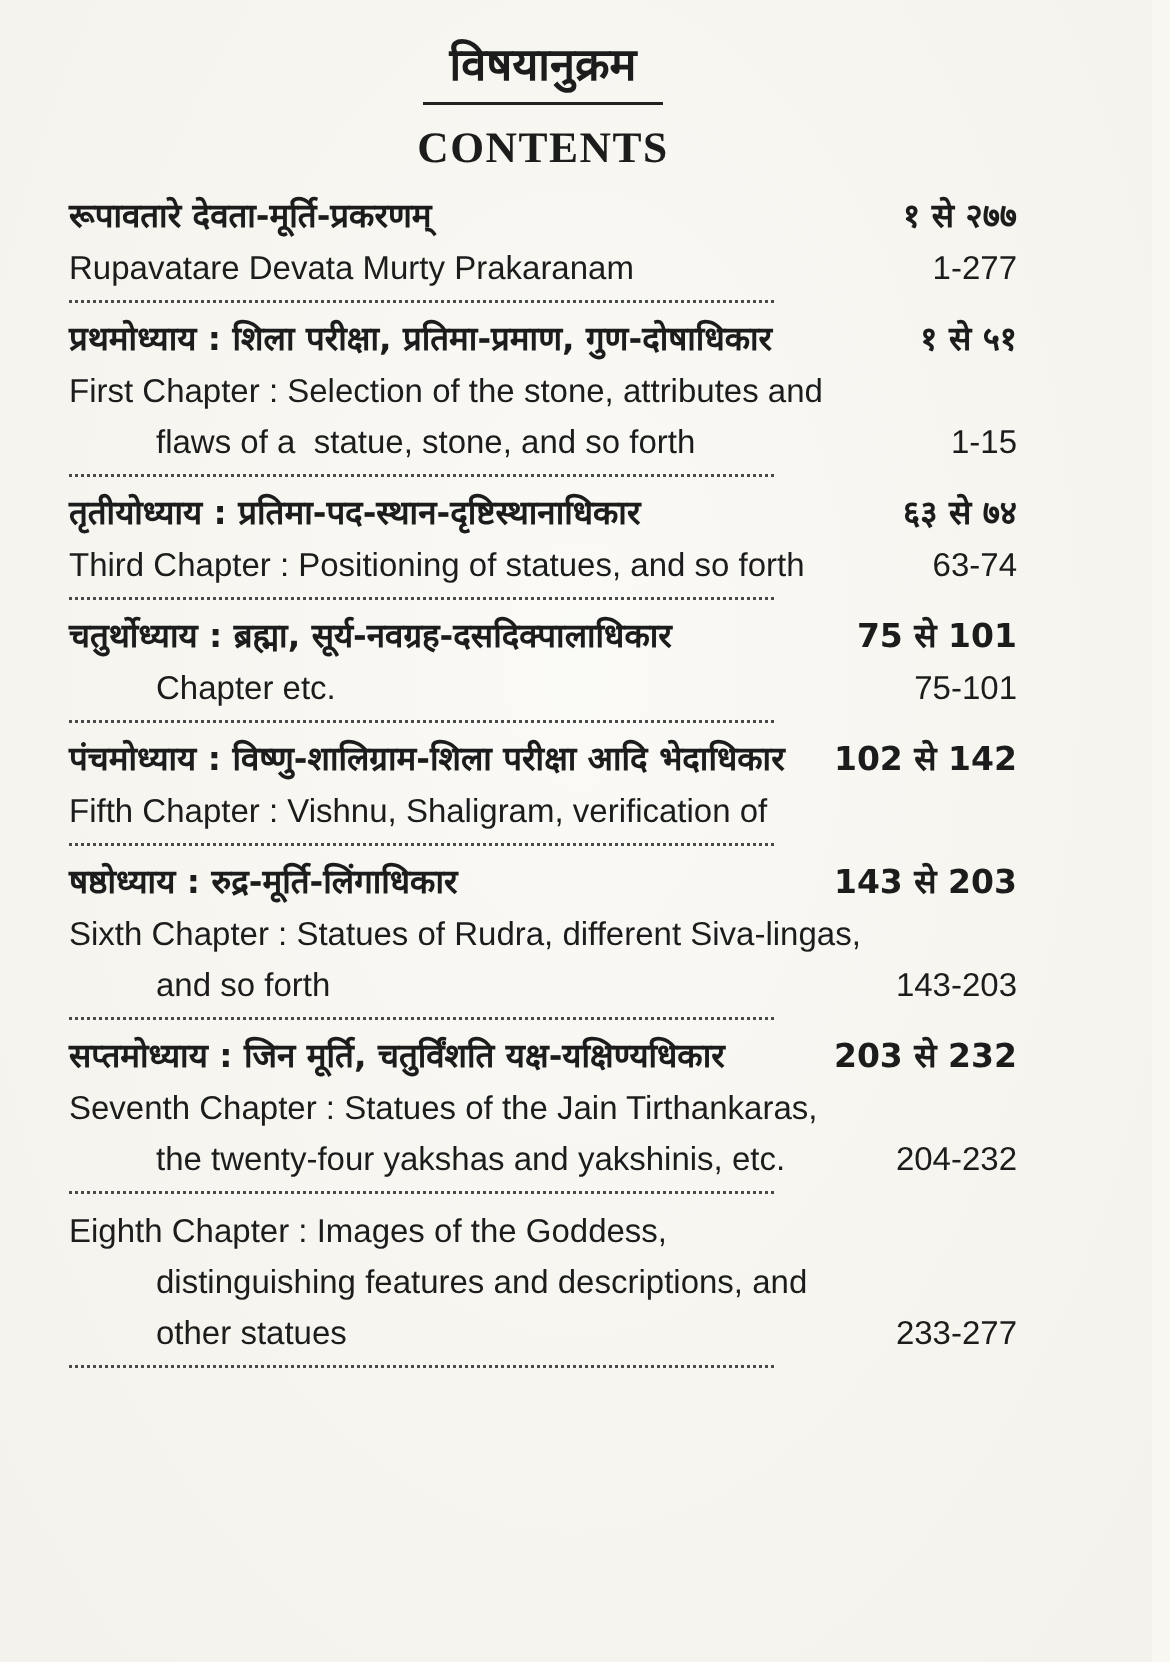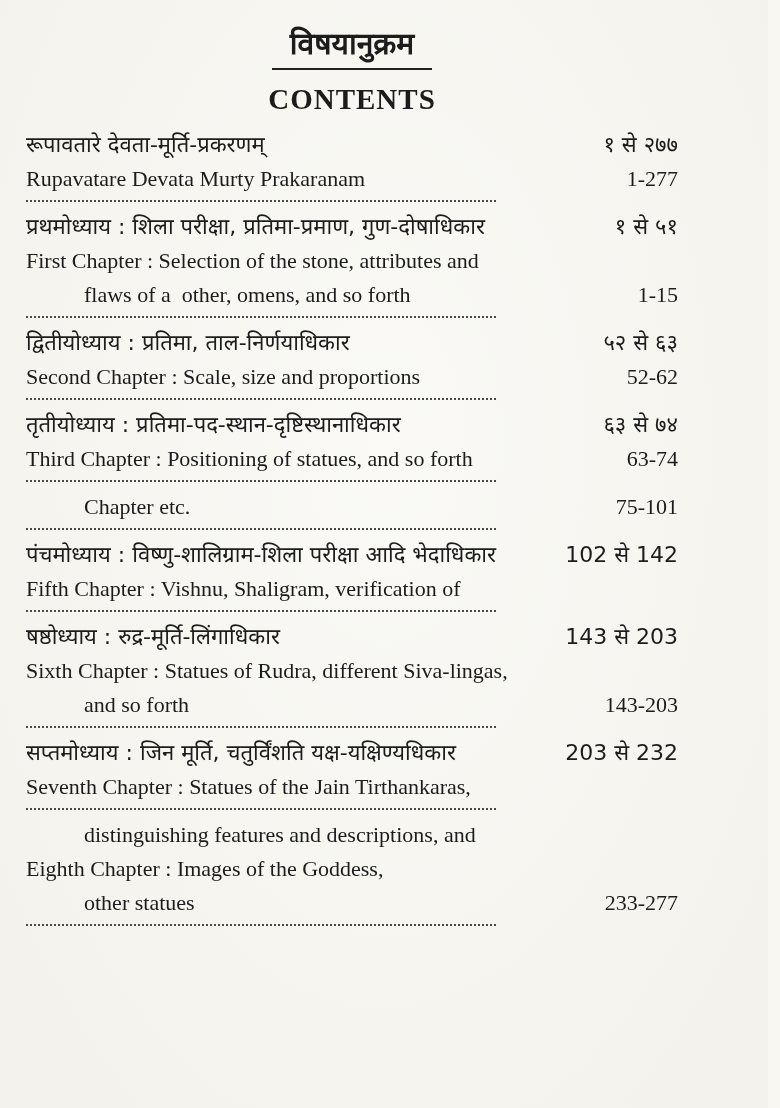--- a/index.html
+++ b/index.html
@@ -11,21 +11,21 @@
     height: 1108px;
     background: #f8f7f1;
     color: #1c1c1c;
     overflow: hidden;
     font-family: "Liberation Serif", serif;
   }
   .page {
     box-sizing: border-box;
     width: 768px;
     height: 1108px;
-    padding: 26px 90px 10px 26px; 
+    padding: 26px 90px 10px 46px; 
     background:
       radial-gradient(ellipse at 50% 40%, rgba(255,255,255,0.35), rgba(0,0,0,0.02) 90%),
       #f8f7f1;
   }
   .title-dev {
     text-align: center;
     font-family: "DejaVu Sans", sans-serif;
     font-weight: 700;
     font-size: 30px;
     line-height: 1.2;
@@ -62,23 +62,24 @@
     white-space: pre-wrap;
   }
   .row .pg {
     flex: 0 0 auto;
     white-space: nowrap;
     text-align: left;
   }
   .row.dev .txt, .row.dev .pg {
     font-family: "DejaVu Sans", sans-serif;
     font-size: 22px;
+    font-weight: bold;
   }
   .row.en .txt, .row.en .pg {
-    font-family: Liberation Serif, serif;
+    font-family: Liberation Sans, sans-serif;
     font-size: 22px;
   }
   
   .row.indent .txt {
     padding-left: 58px;
   }
   .sep {
     width: 470px;
     border-bottom: 2px dotted #4a4a4a;
     height: 2px;
@@ -107,48 +108,41 @@
       </div>
       <div class="entry">
         <div class="row dev">
           <span class="txt">प्रथमोध्याय : शिला परीक्षा, प्रतिमा-प्रमाण, गुण-दोषाधिकार</span>
           <span class="pg">१ से ५१</span>
         </div>
         <div class="row en">
           <span class="txt">First Chapter : Selection of the stone, attributes and</span>
         </div>
         <div class="row en indent">
-          <span class="txt">flaws of a  other, omens, and so forth</span>
+          <span class="txt">flaws of a  statue, stone, and so forth</span>
           <span class="pg">1-15</span>
-        </div>
-        <div class="sep"></div>
-      </div>
-      <div class="entry">
-        <div class="row dev">
-          <span class="txt">द्वितीयोध्याय : प्रतिमा, ताल-निर्णयाधिकार</span>
-          <span class="pg">५२ से ६३</span>
-        </div>
-        <div class="row en">
-          <span class="txt">Second Chapter : Scale, size and proportions</span>
-          <span class="pg">52-62</span>
         </div>
         <div class="sep"></div>
       </div>
       <div class="entry">
         <div class="row dev">
           <span class="txt">तृतीयोध्याय : प्रतिमा-पद-स्थान-दृष्टिस्थानाधिकार</span>
           <span class="pg">६३ से ७४</span>
         </div>
         <div class="row en">
           <span class="txt">Third Chapter : Positioning of statues, and so forth</span>
           <span class="pg">63-74</span>
         </div>
         <div class="sep"></div>
       </div>
       <div class="entry">
+        <div class="row dev">
+          <span class="txt">चतुर्थोध्याय : ब्रह्मा, सूर्य-नवग्रह-दसदिक्पालाधिकार</span>
+          <span class="pg">75 से 101</span>
+        </div>
         <div class="row en indent">
           <span class="txt">Chapter etc.</span>
           <span class="pg">75-101</span>
         </div>
         <div class="sep"></div>
       </div>
       <div class="entry">
         <div class="row dev">
           <span class="txt">पंचमोध्याय : विष्णु-शालिग्राम-शिला परीक्षा आदि भेदाधिकार</span>
           <span class="pg">102 से 142</span>
@@ -173,28 +167,32 @@
         <div class="sep"></div>
       </div>
       <div class="entry">
         <div class="row dev">
           <span class="txt">सप्तमोध्याय : जिन मूर्ति, चतुर्विंशति यक्ष-यक्षिण्यधिकार</span>
           <span class="pg">203 से 232</span>
         </div>
         <div class="row en">
           <span class="txt">Seventh Chapter : Statues of the Jain Tirthankaras,</span>
         </div>
+        <div class="row en indent">
+          <span class="txt">the twenty-four yakshas and yakshinis, etc.</span>
+          <span class="pg">204-232</span>
+        </div>
         <div class="sep"></div>
       </div>
       <div class="entry">
+        <div class="row en">
+          <span class="txt">Eighth Chapter : Images of the Goddess,</span>
+        </div>
         <div class="row en indent">
           <span class="txt">distinguishing features and descriptions, and</span>
-        </div>
-        <div class="row en">
-          <span class="txt">Eighth Chapter : Images of the Goddess,</span>
         </div>
         <div class="row en indent">
           <span class="txt">other statues</span>
           <span class="pg">233-277</span>
         </div>
         <div class="sep"></div>
       </div>
     </div>
 </div>
 

